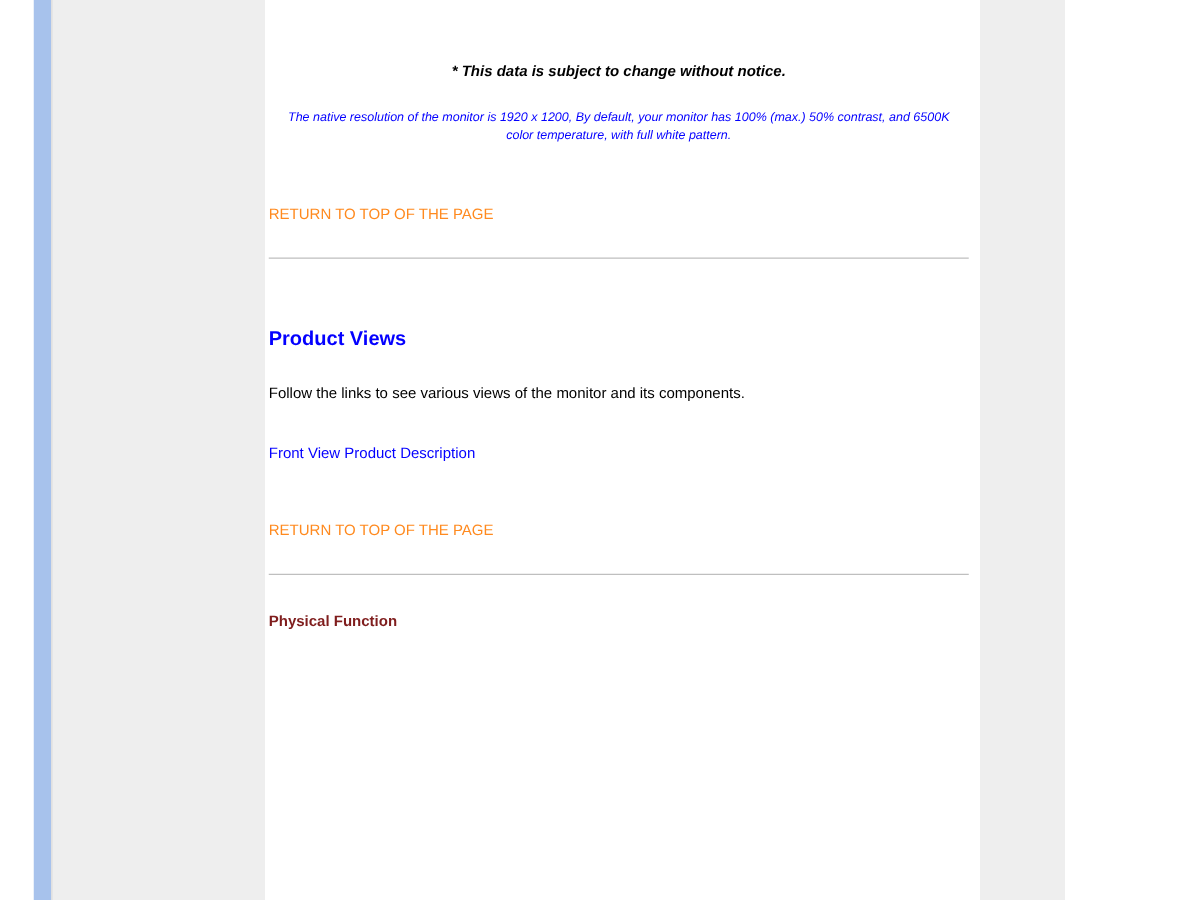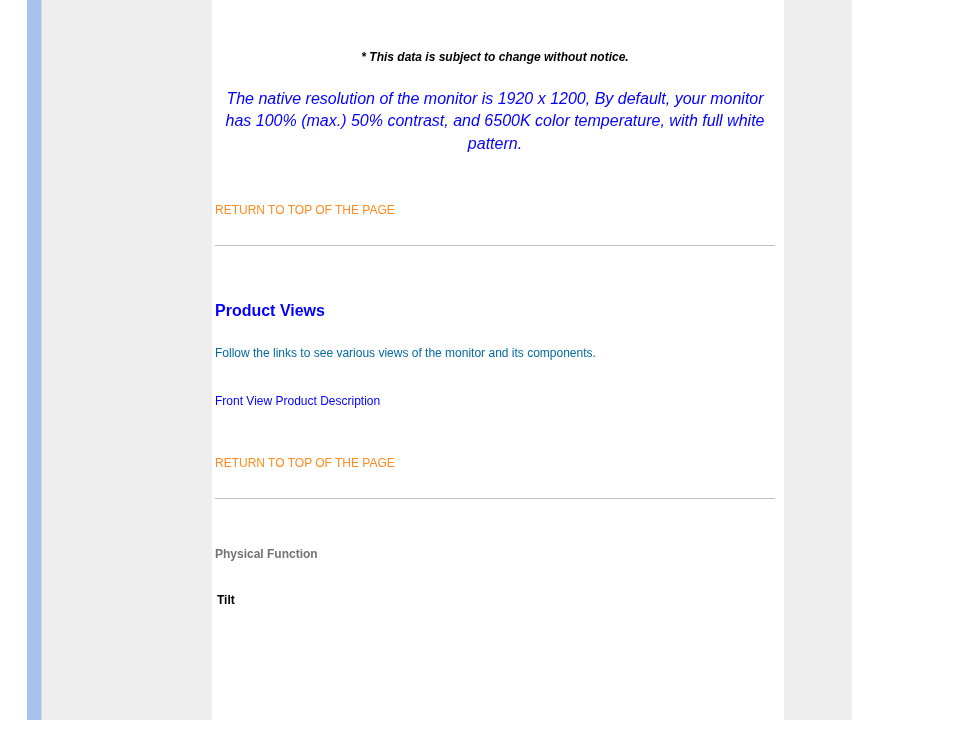--- a/index.html
+++ b/index.html
@@ -61,21 +61,21 @@
   .notice {
     text-align: center;
     font-weight: bold;
     font-style: italic;
     font-size: 12px;
     color: #000000;
   }
   .blue-italic {
     text-align: center;
     font-style: italic;
-    font-size: 16px;
+    font-size: 10px;
     color: #0400ff;
     margin-top: 24px;
     line-height: 1.4;
     padding: 0 10px;
   }
   .return-link {
     display: block;
     text-align: left;
     color: #ff8a1f;
     font-size: 12px;
@@ -88,35 +88,35 @@
     margin: 28px 0 0 0;
   }
   .section-heading {
     color: #0400ff;
     font-weight: bold;
     font-size: 16px;
     margin-top: 56px;
   }
   .body-text {
     font-size: 12px;
-    color: #0369a1;
+    color: #000000;
     margin-top: 26px;
   }
   .text-link {
     color: #0400ff;
     font-size: 12px;
     text-decoration: none;
     margin-top: 34px;
     display: inline-block;
   }
   .section-heading2 {
-    color: #737373;
+    color: #7f1d1d;
     font-weight: bold;
     font-size: 12px;
-    margin-top: 48px;
+    margin-top: 30px;
   }
   .sub-heading {
     font-weight: bold;
     font-size: 12px;
     color: #000000;
     margin-top: 32px;
     margin-left: 2px;
   }
 </style>
 </head>
@@ -143,16 +143,15 @@
     <div class="body-text">Follow the links to see various views of the monitor and its components.</div>
 
     <a href="#" class="text-link">Front View Product Description</a>
 
     <a href="#" class="return-link">RETURN TO TOP OF THE PAGE</a>
 
     <hr>
 
     <div class="section-heading2">Physical Function</div>
 
-    <div class="sub-heading">Tilt</div>
 
   </div>
 </div>
 
 </body></html>

